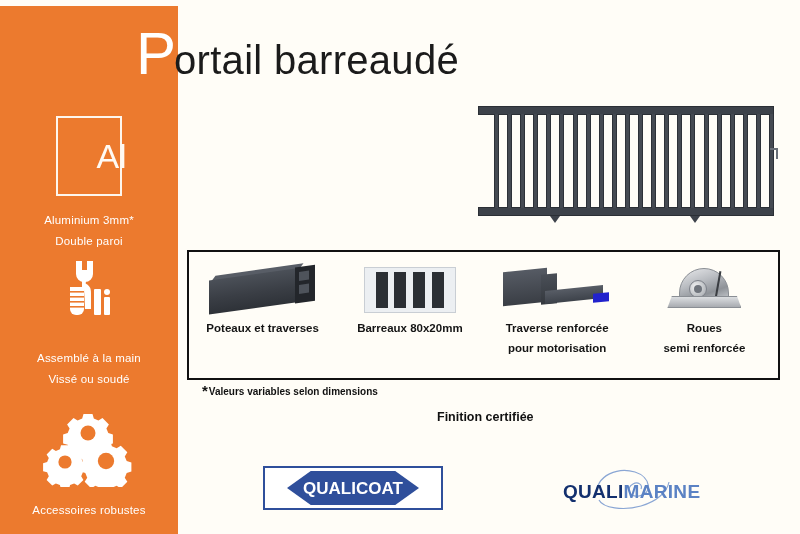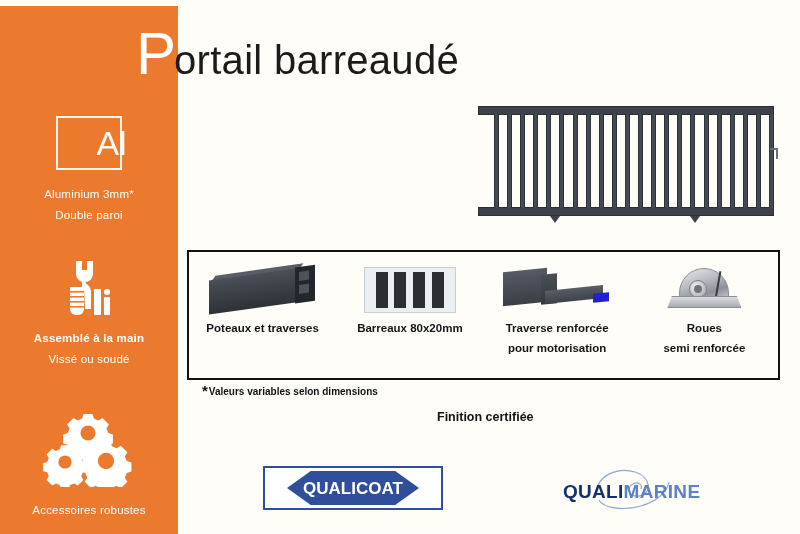--- a/index.html
+++ b/index.html
@@ -26,21 +26,21 @@
   .side-label {
     color: #ffffff;
     font-size: 11.5px;
     letter-spacing: .2px;
     line-height: 21px;
     white-space: nowrap;
   }
 
   
   .al-box {
-    width: 66px; height: 54px;
+    width: 66px; height: 80px;
     border: 2px solid #fdf6ee;
     margin: 0 auto;
     display: flex; align-items: center; justify-content: center; padding-left: 45px;
   }
   .al-text {
     color: #fffaf4;
     font-size: 34px;
     font-weight: 300;
     line-height: 1;
     font-family: "Liberation Sans", sans-serif;
@@ -261,21 +261,21 @@
             <rect x="12" y="47" width="14" height="1.6" fill="#ec7a2e"></rect>
 
             <path d="M26 24 c6 2 7 6 7 10 v16 h-6 z"></path>
 
             <rect x="36" y="30" width="7" height="26" rx="1"></rect>
             <rect x="46" y="38" width="6" height="18" rx="1"></rect>
             <circle cx="49" cy="33" r="3"></circle>
           </g>
         </svg>
       </div>
-      <div class="side-label" style="margin-top:8px;font-weight:bold;">Assemblé à la main</div>
+      <div class="side-label" style="margin-top:28px;">Assemblé à la main</div>
       <div class="side-label">Vissé ou soudé</div>
     </div>
 
     <div class="side-block" style="top:408px;">
       <div class="icon-wrap" style="height:72px;">
         <svg class="wicon" width="92" height="74" viewBox="0 0 92 74" aria-hidden="true">
           <g fill="#ffffff">
 
             <g transform="translate(45,20)">
               <path d="M-4.5,-19 h9 l1.3,4.6 4.6,1.9 4.1,-2.5 6.4,6.4 -2.5,4.1 1.9,4.6 4.6,1.3 v9 l-4.6,1.3 -1.9,4.6 2.5,4.1 -6.4,6.4 -4.1,-2.5 -4.6,1.9 -1.3,4.6 h-9 l-1.3,-4.6 -4.6,-1.9 -4.1,2.5 -6.4,-6.4 2.5,-4.1 -1.9,-4.6 -4.6,-1.3 v-9 l4.6,-1.3 1.9,-4.6 -2.5,-4.1 6.4,-6.4 4.1,2.5 4.6,-1.9 z"></path>

